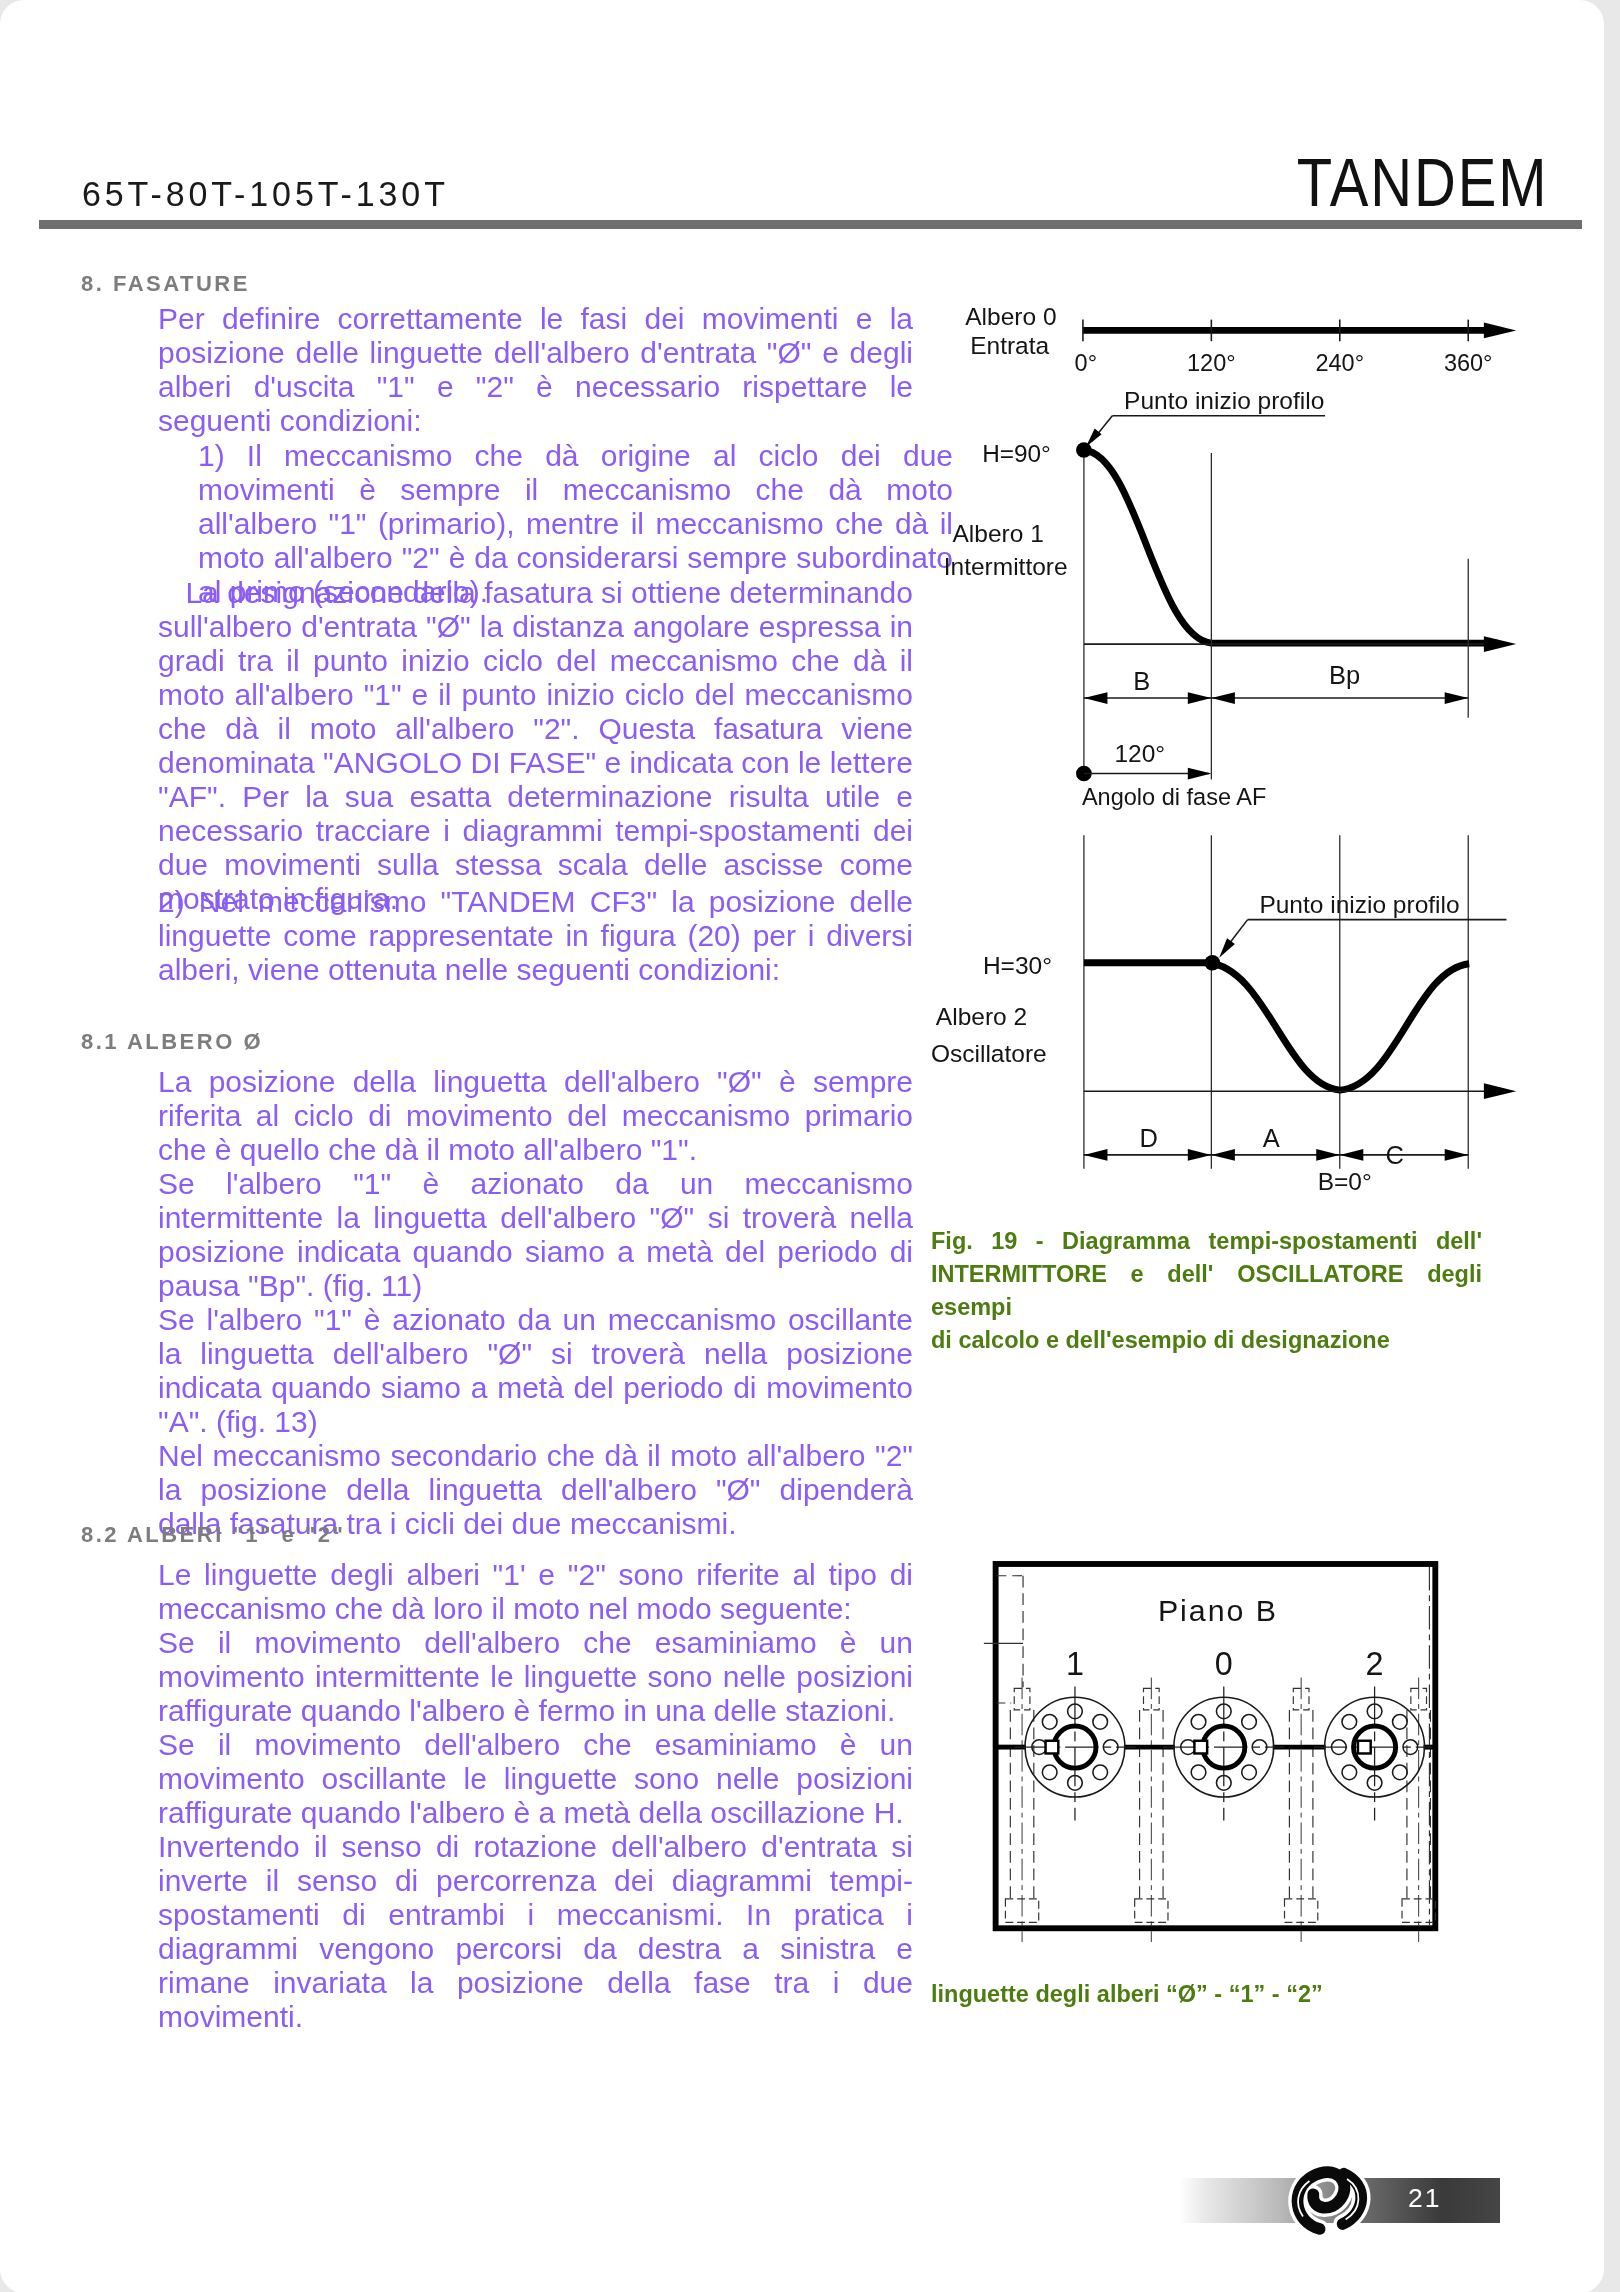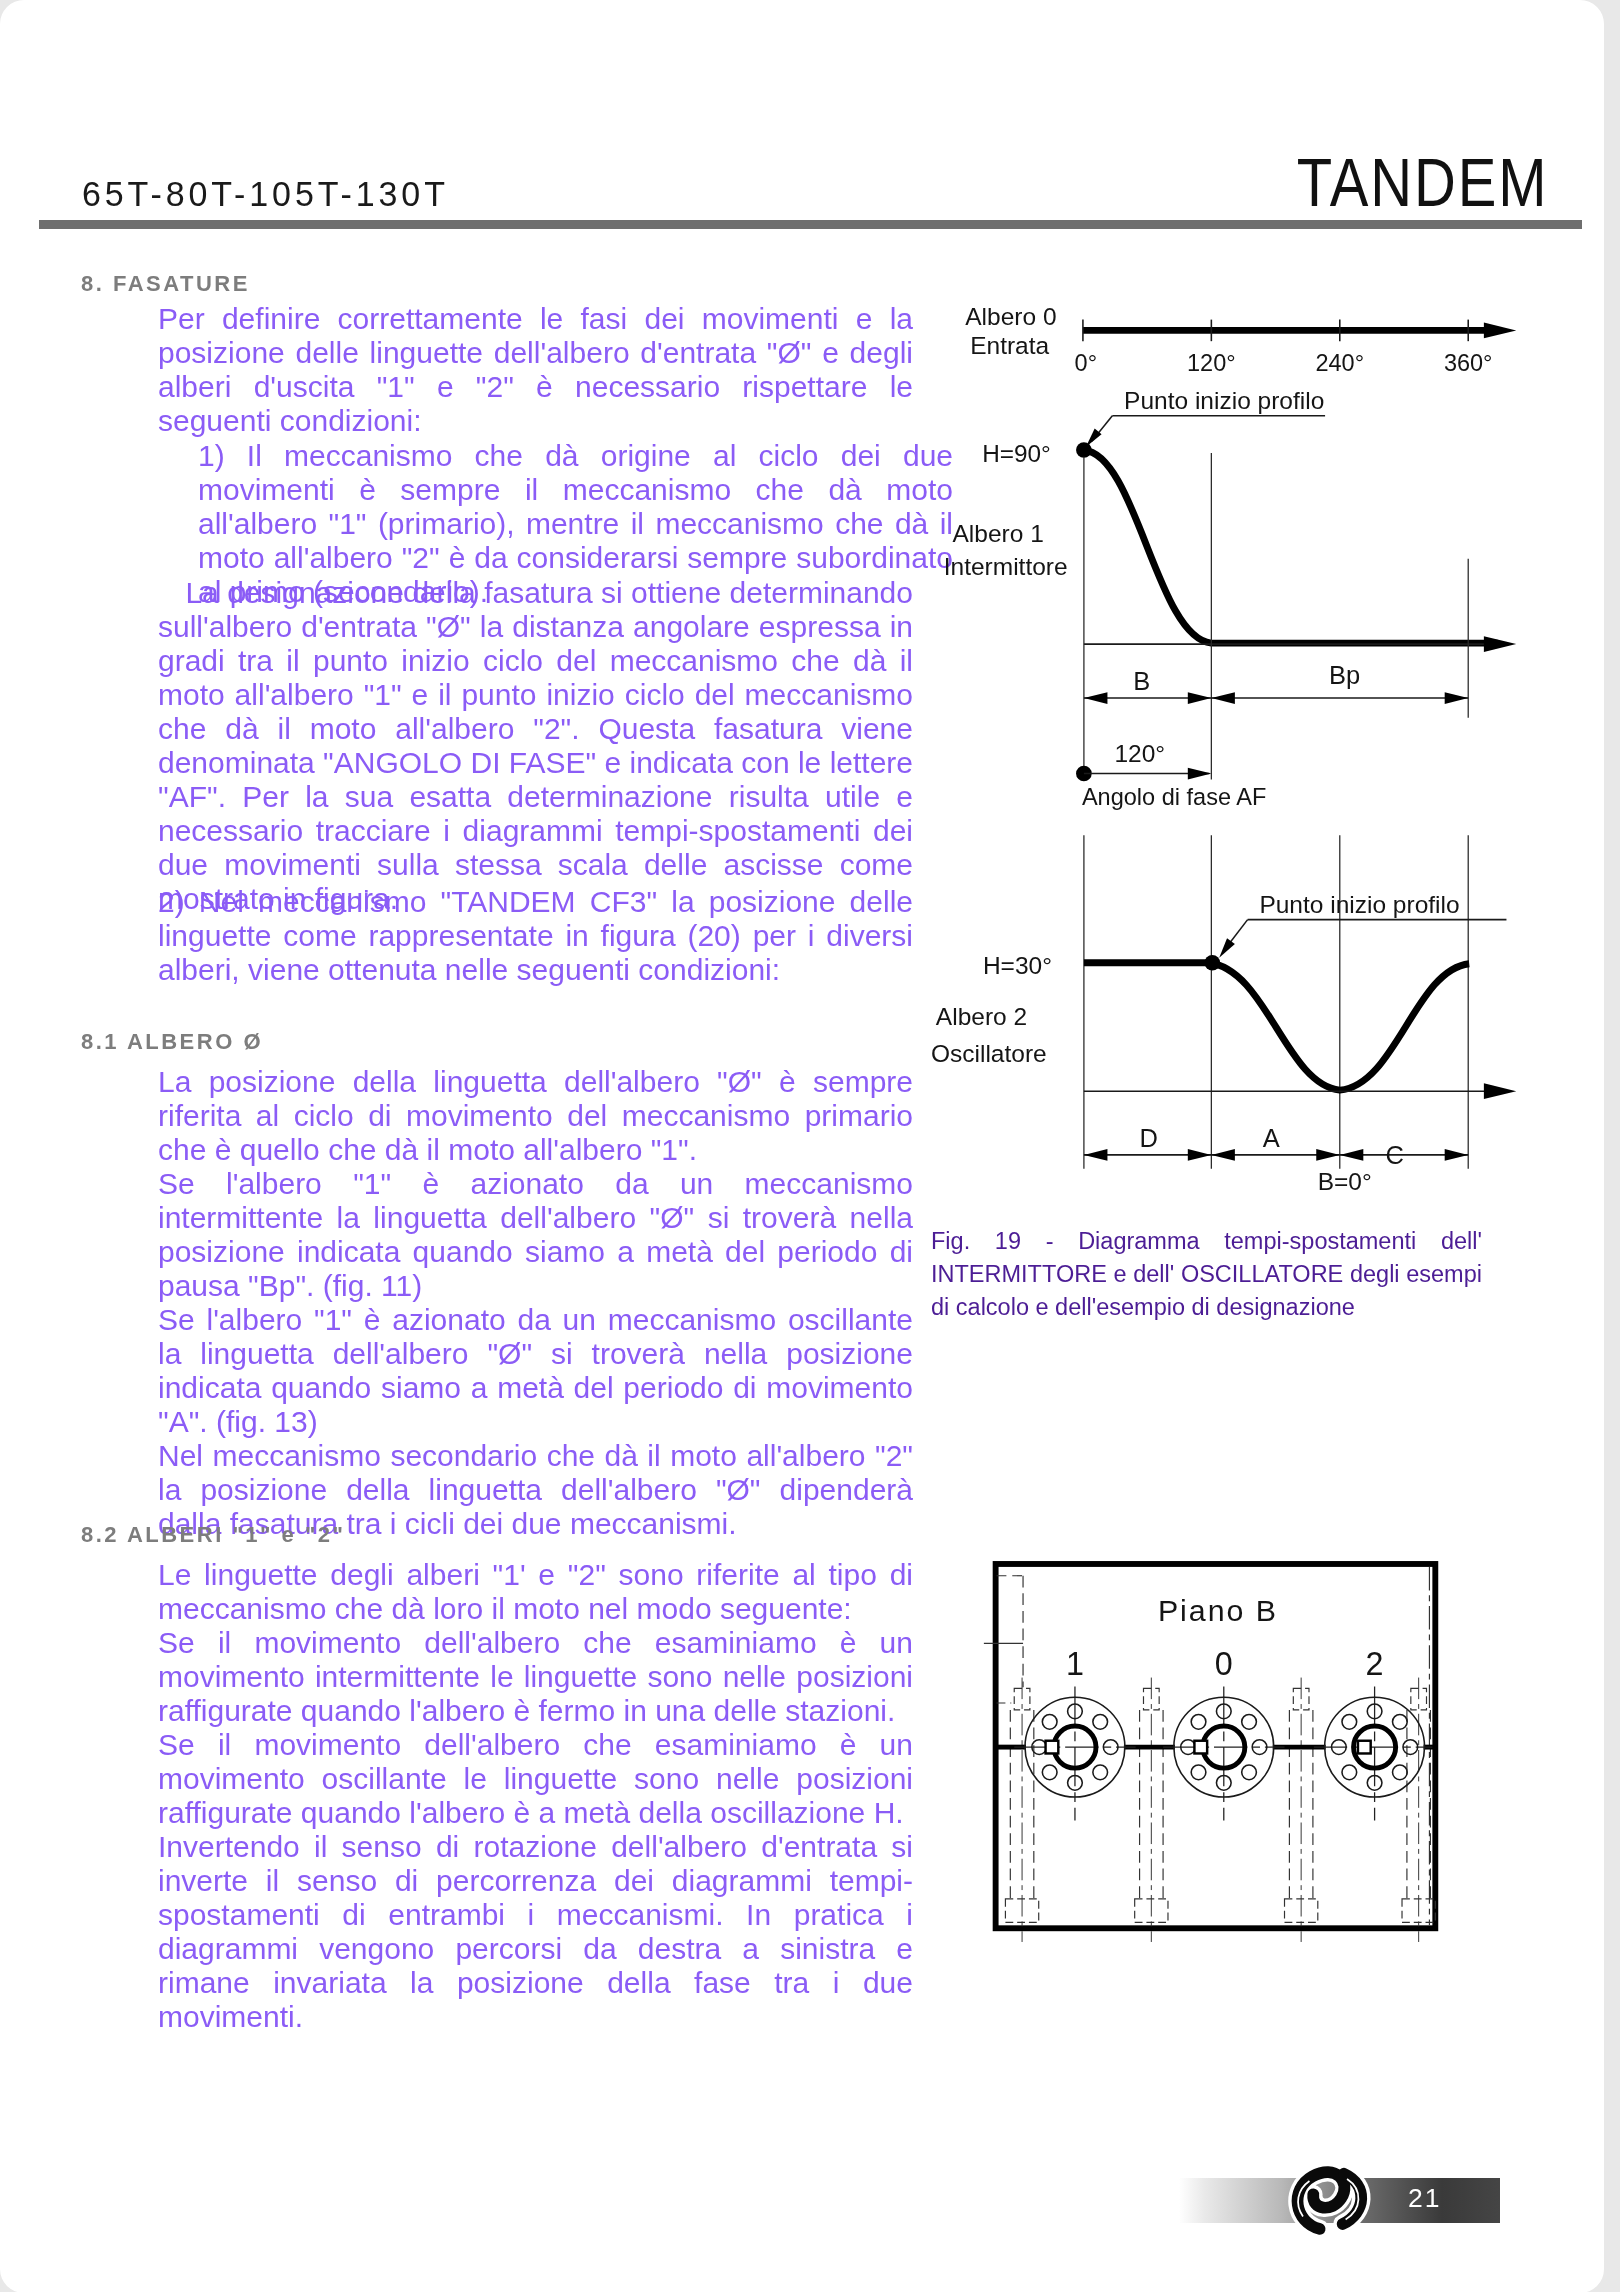--- a/index.html
+++ b/index.html
@@ -13,21 +13,21 @@
   .hrule{position:absolute;left:39px;top:220px;width:1543px;height:8.8px;background:#6e6e6e;}
   
   .shead{position:absolute;left:81px;font-weight:bold;font-size:22px;color:#7d7d7d;
          letter-spacing:2.5px;white-space:nowrap;}
   
   .col{position:absolute;left:158px;width:755px;font-size:30px;line-height:34px;
        text-align:justify;color:#8b5cf6;}
   .col p{margin:0;padding:0;}
   .indent1{text-indent:27.4px;}
   
-  .cap{position:absolute;left:931px;width:551px;font-size:23.5px;line-height:33px;color:#4c1d95;}
+  .cap{position:absolute;left:931px;width:551px;font-size:23.5px;line-height:33px;color:#4d7c0f;font-weight:bold;}
   .cap .just{text-align:justify;text-align-last:justify;}
   
   svg{position:absolute;}
   svg text{font-family:"Liberation Sans",sans-serif;fill:#151515;}
   .thin{stroke:#1a1a1a;stroke-width:1.6;fill:none;}
   .vthin{stroke:#2a2a2a;stroke-width:1.3;fill:none;}
   .thick{stroke:#000;stroke-width:7;fill:none;}
   .dim{stroke:#1a1a1a;stroke-width:1.6;fill:none;}
   .arr{fill:#000;stroke:none;}
   
@@ -256,20 +256,21 @@
       <circle cx="1403" cy="1819.5" r="7.5" fill="#fff" class="thin"></circle>
       <circle cx="1377.2" cy="1808.8" r="7.5" fill="#fff" class="thin"></circle>
       <circle cx="1366.5" cy="1783" r="7.5" fill="#fff" class="thin"></circle>
       <circle cx="1377.2" cy="1757.2" r="7.5" fill="#fff" class="thin"></circle>
       <circle cx="1403" cy="1783" r="21.5" fill="none" stroke="#000" stroke-width="5"></circle>
       <rect x="1386" y="1776.5" width="13" height="13" fill="#fff" stroke="#000" stroke-width="2.5"></rect>
     </g>
   </svg>
 
   <div class="cap" style="top:1978px;">
+    <div>linguette degli alberi “Ø” - “1” - “2”</div>
   </div>
 
   <div class="fbar"></div>
   <svg class="logo" width="118" height="90" viewBox="0 0 120 92">
     <g transform="rotate(-12 60 46)">
 
       <g stroke="#fff" stroke-width="19" fill="none" stroke-linecap="round">
         <path d="M34 78 C10 66 12 32 38 24 C64 16 76 38 62 52 C50 64 30 58 35 42"></path>
         <path d="M58 78 C84 72 92 44 70 28"></path>
       </g>

